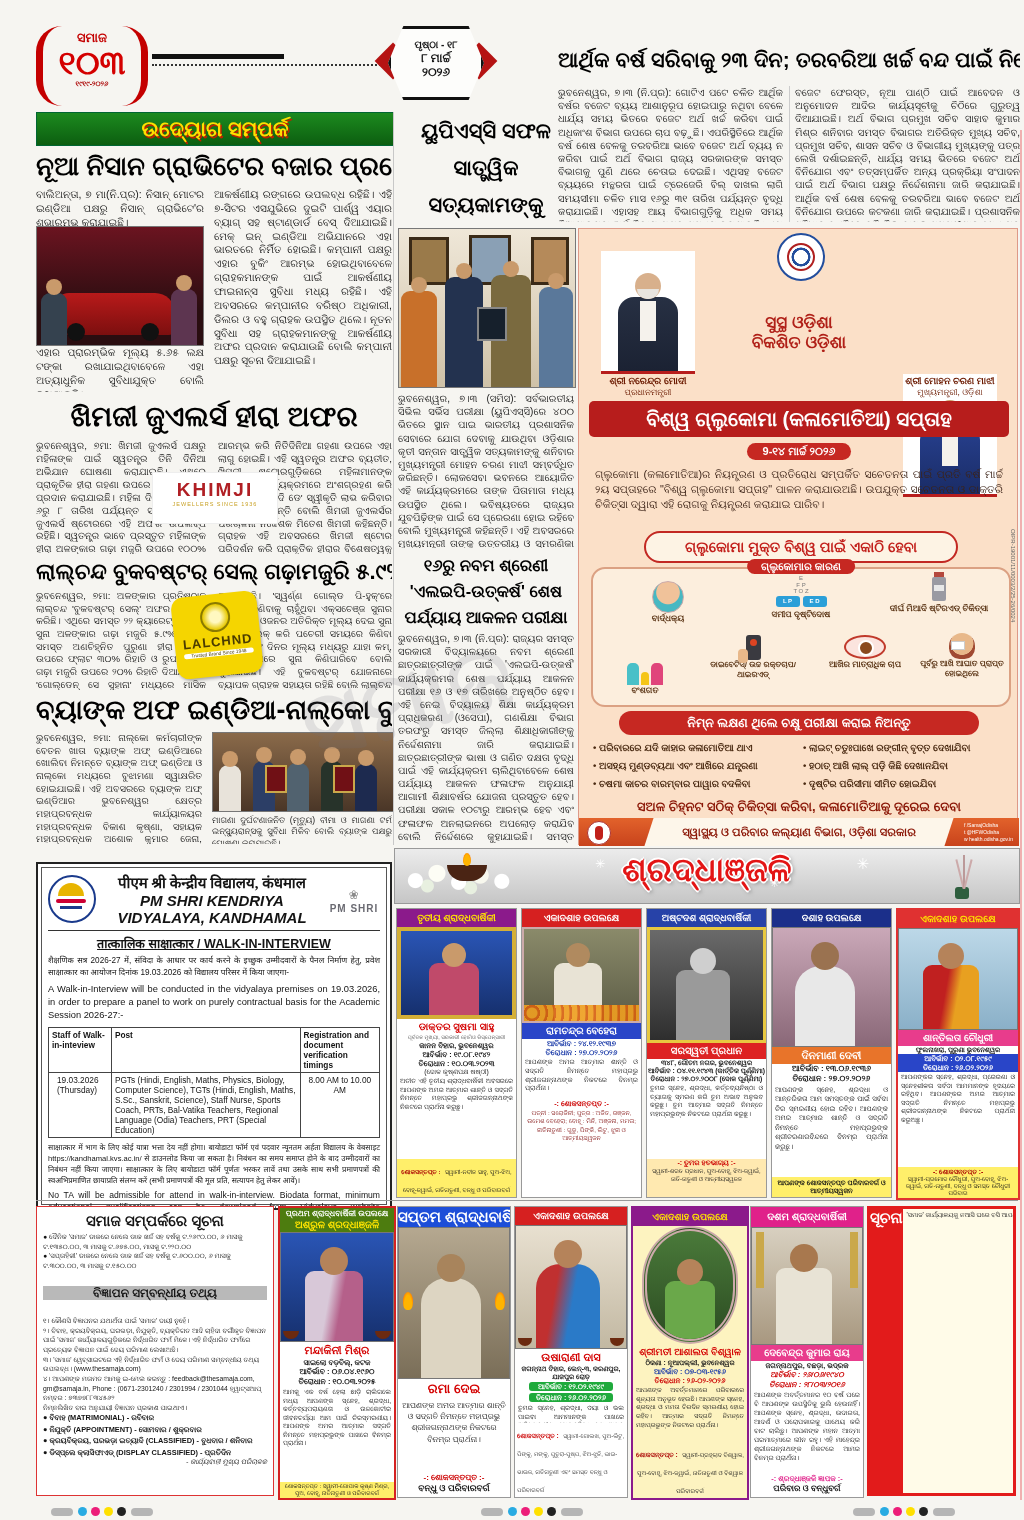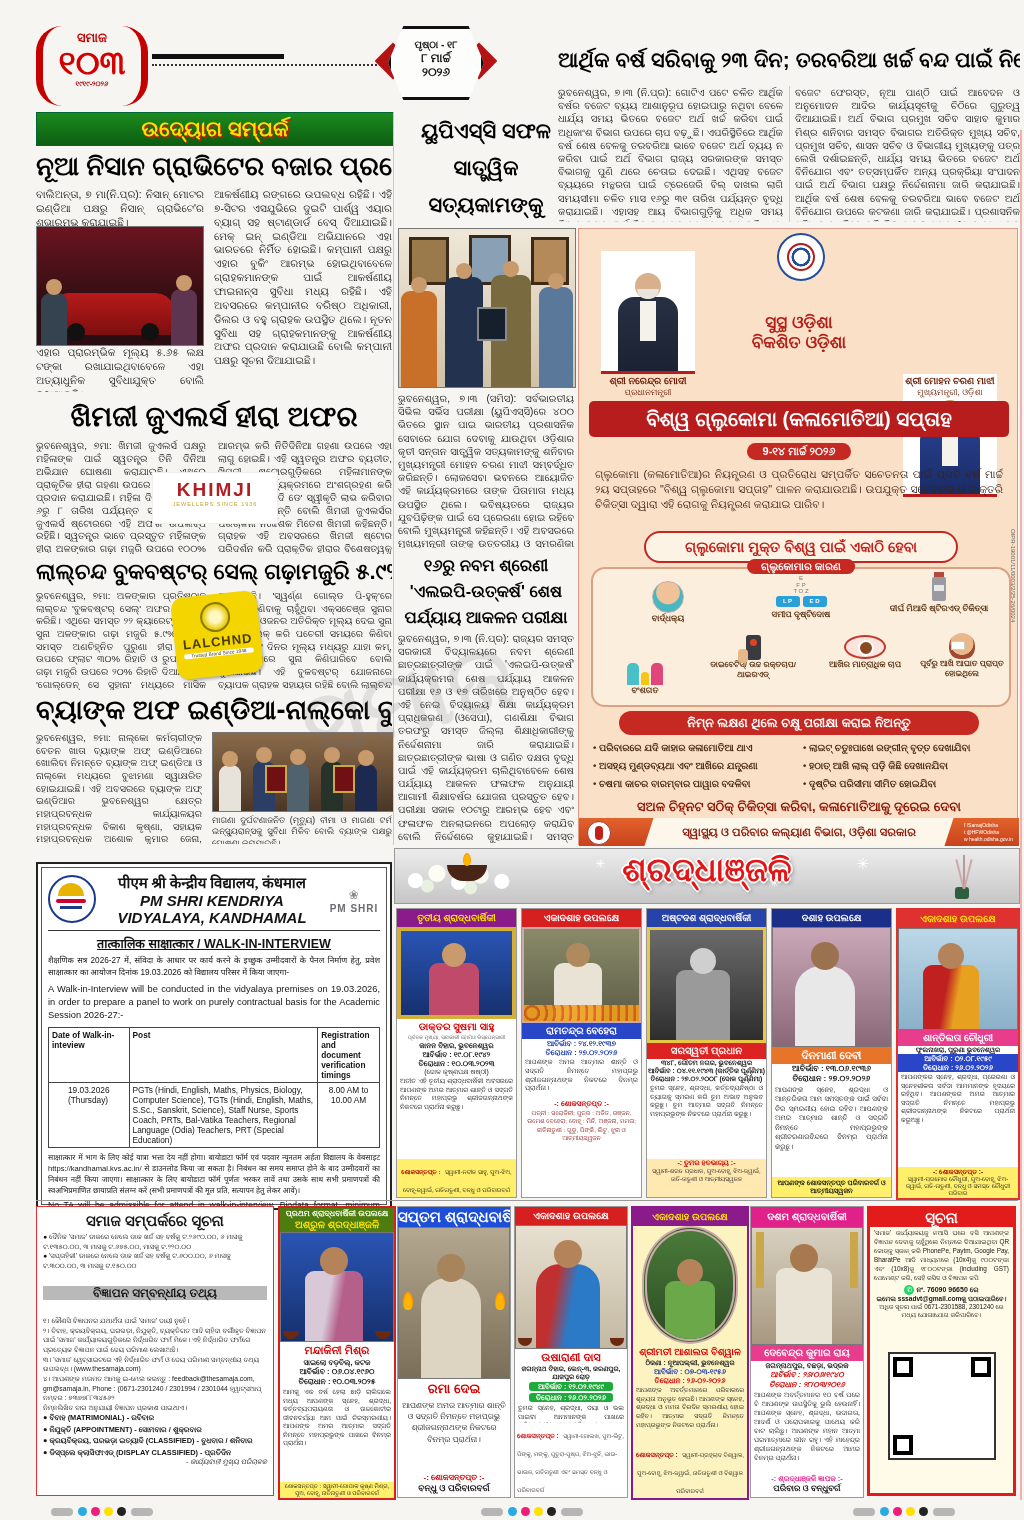--- a/index.html
+++ b/index.html
@@ -296,26 +296,26 @@
         <span style="color:#8a8a8a;font-size:12px;">❀</span>
         <div style="font-size:10px;font-weight:bold;color:#6a6a72;letter-spacing:1px;">PM SHRI</div>
       </div>
     </div>
     <div style="text-align:center;font-size:12.5px;font-weight:bold;text-decoration:underline;margin:4px 0 3px;">तात्कालिक साक्षात्कार / WALK-IN-INTERVIEW</div>
     <div style="font-size:8.2px;line-height:1.5;text-align:justify;">शैक्षणिक सत्र 2026-27 में, संविदा के आधार पर कार्य करने के इच्छुक उम्मीदवारों के पैनल निर्माण हेतु, प्रवेश साक्षात्कार का आयोजन दिनांक 19.03.2026 को विद्यालय परिसर में किया जाएगा-</div>
     <div style="font-size:9.3px;line-height:1.4;text-align:justify;margin-top:3px;">A Walk-in-Interview will be conducted in the vidyalaya premises on 19.03.2026, in order to prepare a panel to work on purely contractual basis for the Academic Session 2026-27:-</div>
     <table style="width:100%;border-collapse:collapse;margin-top:5px;font-size:8.3px;">
       <tbody>
           <tr>
-        <th style="border:1px solid #444;text-align:left;padding:2px 3px;width:19%;vertical-align:top;">Date of Walk-in-inteview</th>
+        <th style="border:1px solid #444;text-align:left;padding:2px 3px;width:19%;vertical-align:top;">Staff of Walk-in-inteview</th>
         <th style="border:1px solid #444;text-align:left;padding:2px 3px;width:57%;vertical-align:top;">Post</th>
         <th style="border:1px solid #444;text-align:left;padding:2px 3px;vertical-align:top;">Registration and document verification timings</th>
       </tr>
       <tr>
-        <td style="border:1px solid #444;padding:2px 19px;vertical-align:top;">19.03.2026 (Thursday)</td>
+        <td style="border:1px solid #444;padding:2px 8px;vertical-align:top;">19.03.2026 (Thursday)</td>
         <td style="border:1px solid #444;padding:2px 3px;vertical-align:top;">PGTs (Hindi, English, Maths, Physics, Biology, Computer Science), TGTs (Hindi, English, Maths, S.Sc., Sanskrit, Science), Staff Nurse, Sports Coach, PRTs, Bal-Vatika Teachers, Regional Language (Odia) Teachers, PRT (Special Education)</td>
         <td style="border:1px solid #444;padding:2px 3px;vertical-align:top;text-align:center;">8.00 AM to 10.00 AM</td>
       </tr>
     </tbody>
       </table>
     <div style="font-size:7.6px;line-height:1.45;text-align:justify;margin-top:4px;">साक्षात्कार में भाग के लिए कोई यात्रा भत्ता देय नहीं होगा। बायोडाटा फॉर्म एवं पदवार न्यूनतम अर्हता विद्यालय के वेबसाइट https://kandhamal.kvs.ac.in/ से डाउनलोड किया जा सकता है। निबंधन का समय समाप्त होने के बाद उम्मीदवारों का निबंधन नहीं किया जाएगा। साक्षात्कार के लिए बायोडाटा फॉर्म पूर्णतः भरकर लावें तथा उसके साथ सभी प्रमाणपत्रों की स्वअभिप्रमाणित छायाप्रति संलग्न करें (सभी प्रमाणपत्रों की मूल प्रति, सत्यापन हेतु लेकर आवें)।</div>
     <div style="font-size:8.6px;line-height:1.4;text-align:justify;margin-top:3px;">No TA will be admissible for attend in walk-in-interview. Biodata format, minimum educational qualifications can be download from Vidyalaya website https://kandhamal.kvs.ac.in/.  Candidate will not entertain after the registration period is over. Candidates should be attending the interview with pre-filled biodata and xerox self-attested set of all testimonials (original testimonials should be available with the candidates for verification).</div>
 
   </div>
 
@@ -533,21 +533,21 @@
     </div>
     <div class="cname" style="background:#e83c8c;color:#fff;font-size:10px;height:16px;line-height:16px;">ଦେବେନ୍ଦ୍ର କୁମାର ରାୟ</div>
     <div class="ctxt" style="font-size:7.2px;font-weight:bold;">ଜଗନ୍ନାଥପୁର, ବଛଡ଼ା, ଭଦ୍ରକ</div>
     <div class="ctxt" style="font-size:7.6px;font-weight:bold;font-style:italic;color:#c00;">ଆବିର୍ଭାବ : ୨୬/୦୬/୧୯୪୦</div>
     <div class="ctxt" style="font-size:7.6px;font-weight:bold;font-style:italic;color:#c00;">ତିରୋଧାନ : ୨୮/୦୩/୨୦୧୬</div>
     <div class="cj" style="font-size:6.8px;line-height:1.32;flex:1;">ଆପଣଙ୍କ ଅବର୍ତ୍ତମାନର ୧୦ ବର୍ଷ ପରେ ବି ଆପଣଙ୍କ ଉପସ୍ଥିତିକୁ ଭୁଲି ହେଉନାହିଁ। ଆପଣଙ୍କ ସ୍ନେହ, ଶ୍ରଦ୍ଧା, ଉଦାରତା, ଆଦର୍ଶ ଓ ପରୋପକାରକୁ ପାଥେୟ କରି ବାଟ ଚାଲିଛୁ। ଆପଣଙ୍କ ମହାନ ଆତ୍ମା ପରମାତ୍ମାରେ ଲୀନ ରହୁ। ଏହି ମାହେନ୍ଦ୍ର ଶ୍ରୀଜଗନ୍ନାଥଙ୍କ ନିକଟରେ ଆମର ବିନମ୍ର ପ୍ରାର୍ଥନା।</div>
     <div class="ctxt" style="font-size:7.4px;font-weight:bold;color:#e0218a;">-: ଶ୍ରଦ୍ଧାଞ୍ଜଳି ଜ୍ଞାପକ :-</div>
     <div class="ctxt" style="font-size:8.5px;font-weight:bold;padding-bottom:3px;">ପରିବାର ଓ ବନ୍ଧୁବର୍ଗ</div>
   </div>
 
-  <div class="abs" style="left:867px;top:1206px;width:149px;height:290px;background:#fffbe8;border:3px solid #e21b1b;box-sizing:border-box;display:flex;flex-direction:column;overflow:hidden;">
+  <div class="abs" style="left:867px;top:1206px;width:149px;height:290px;background:#fffbe8;border:3px solid #e21b1b;box-sizing:border-box;display:flex;flex-direction:row;overflow:hidden;">
     <div style="background:#e21b1b;color:#fff;text-align:center;font-size:15px;font-weight:bold;flex:none;">ସୂଚନା</div>
     <div class="cj" style="font-size:6.4px;line-height:1.4;padding:2px 4px;flex:none;">'ସମାଜ' କାର୍ଯ୍ୟାଳୟକୁ ନଆସି ଘରେ ବସି ଆପଣଙ୍କ ବିଜ୍ଞାପନ ଦେବାକୁ ଚାହୁଁଥିଲେ ନିମ୍ନରେ ଦିଆଯାଇଥିବା QR କୋଡ୍‌କୁ ସ୍କାନ୍ କରି PhonePe, Paytm, Google Pay, BharatPe ଆଦି ମାଧ୍ୟମରେ (10x4)କୁ ୯୦୦ଟଙ୍କା ଏବଂ (10x8)କୁ ୧୮୦୦ଟଙ୍କା (including GST) ପେମେଣ୍ଟ କରି, ସେହି ରସିଦ ଓ ବିଜ୍ଞାପନ କପି</div>
     <div style="text-align:center;font-size:7px;font-weight:bold;flex:none;">
       <span style="display:inline-block;width:10px;height:10px;border-radius:50%;background:#25d366;color:#fff;font-size:7px;line-height:10px;">✆</span>
       <span>ନଂ. 76090 96650 ରେ</span>
     </div>
     <div style="text-align:center;font-size:6.6px;font-weight:bold;flex:none;">ଇମେଲ sssadvt@gmail.comକୁ ପଠାଇପାରିବେ।</div>
     <div style="text-align:center;font-size:6.4px;flex:none;padding:0 3px;">ଅଧିକ ସୂଚନା ପାଇଁ 0671-2301588, 2301240 ରେ ମଧ୍ୟ ଯୋଗାଯୋଗ କରିପାରିବେ।</div>
     <div style="flex:1;display:flex;align-items:center;justify-content:center;">
       <div style="width:104px;height:104px;background:#fff;border:2px solid #333;position:relative;

